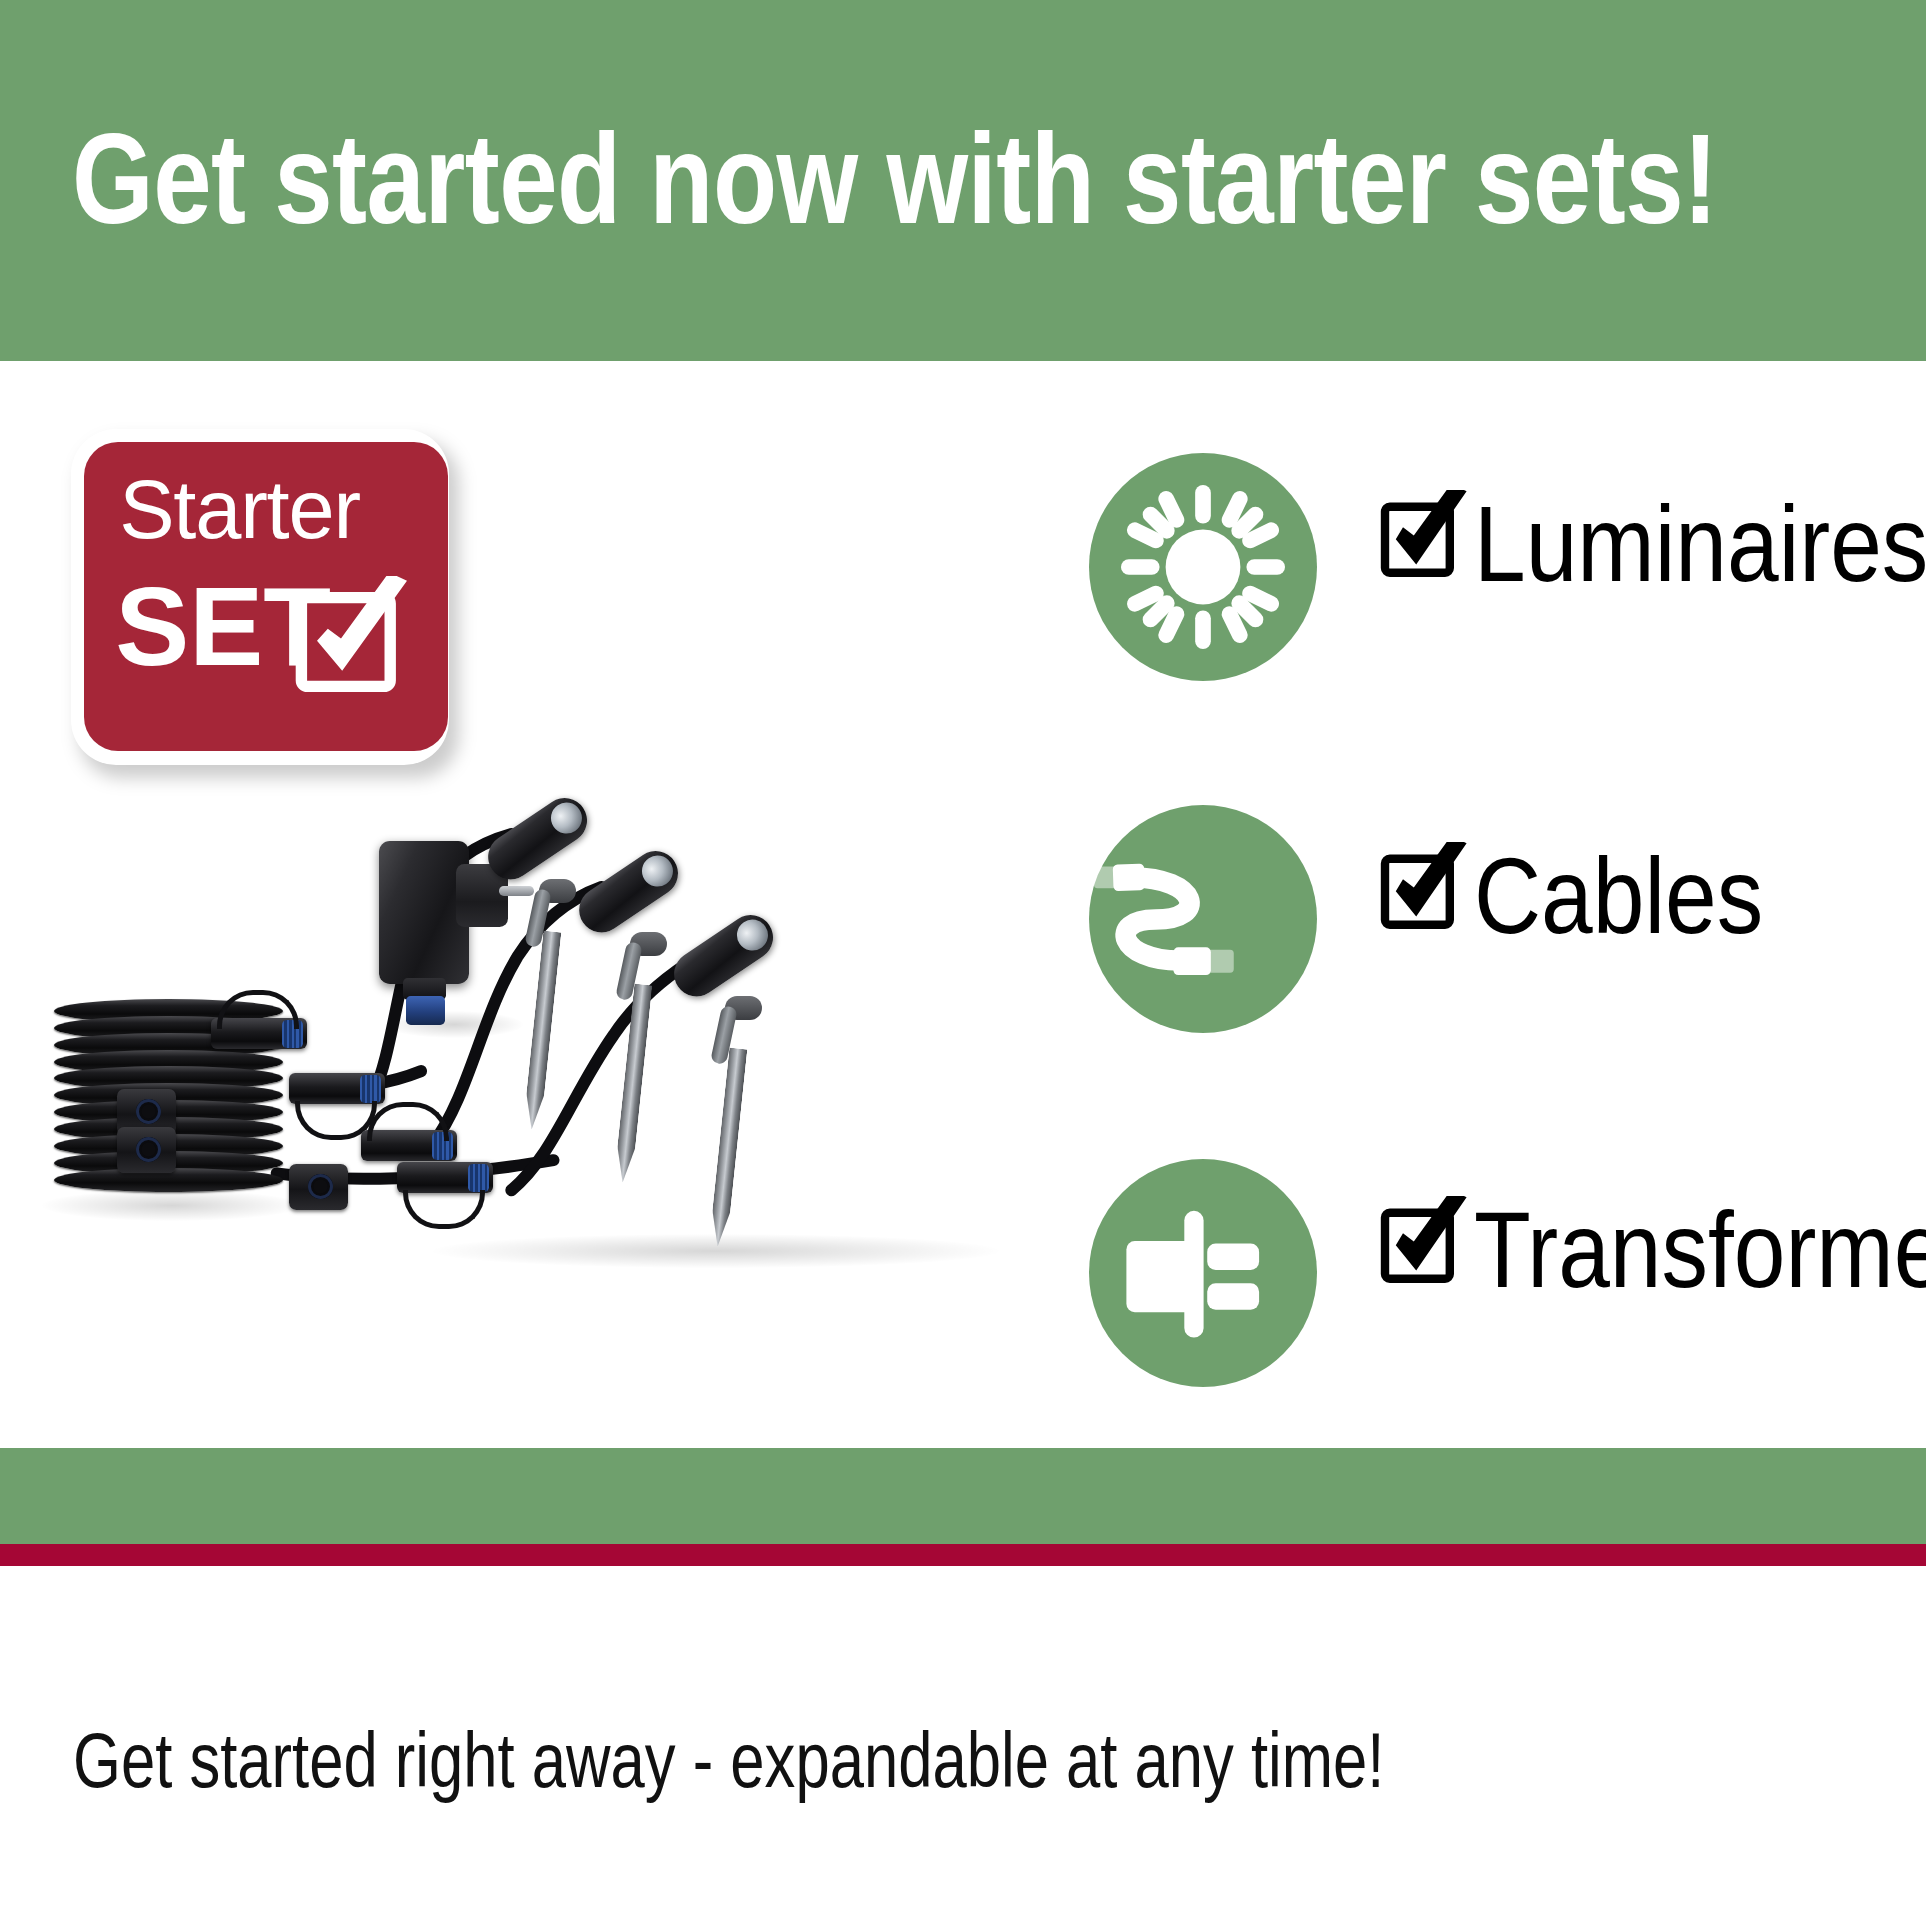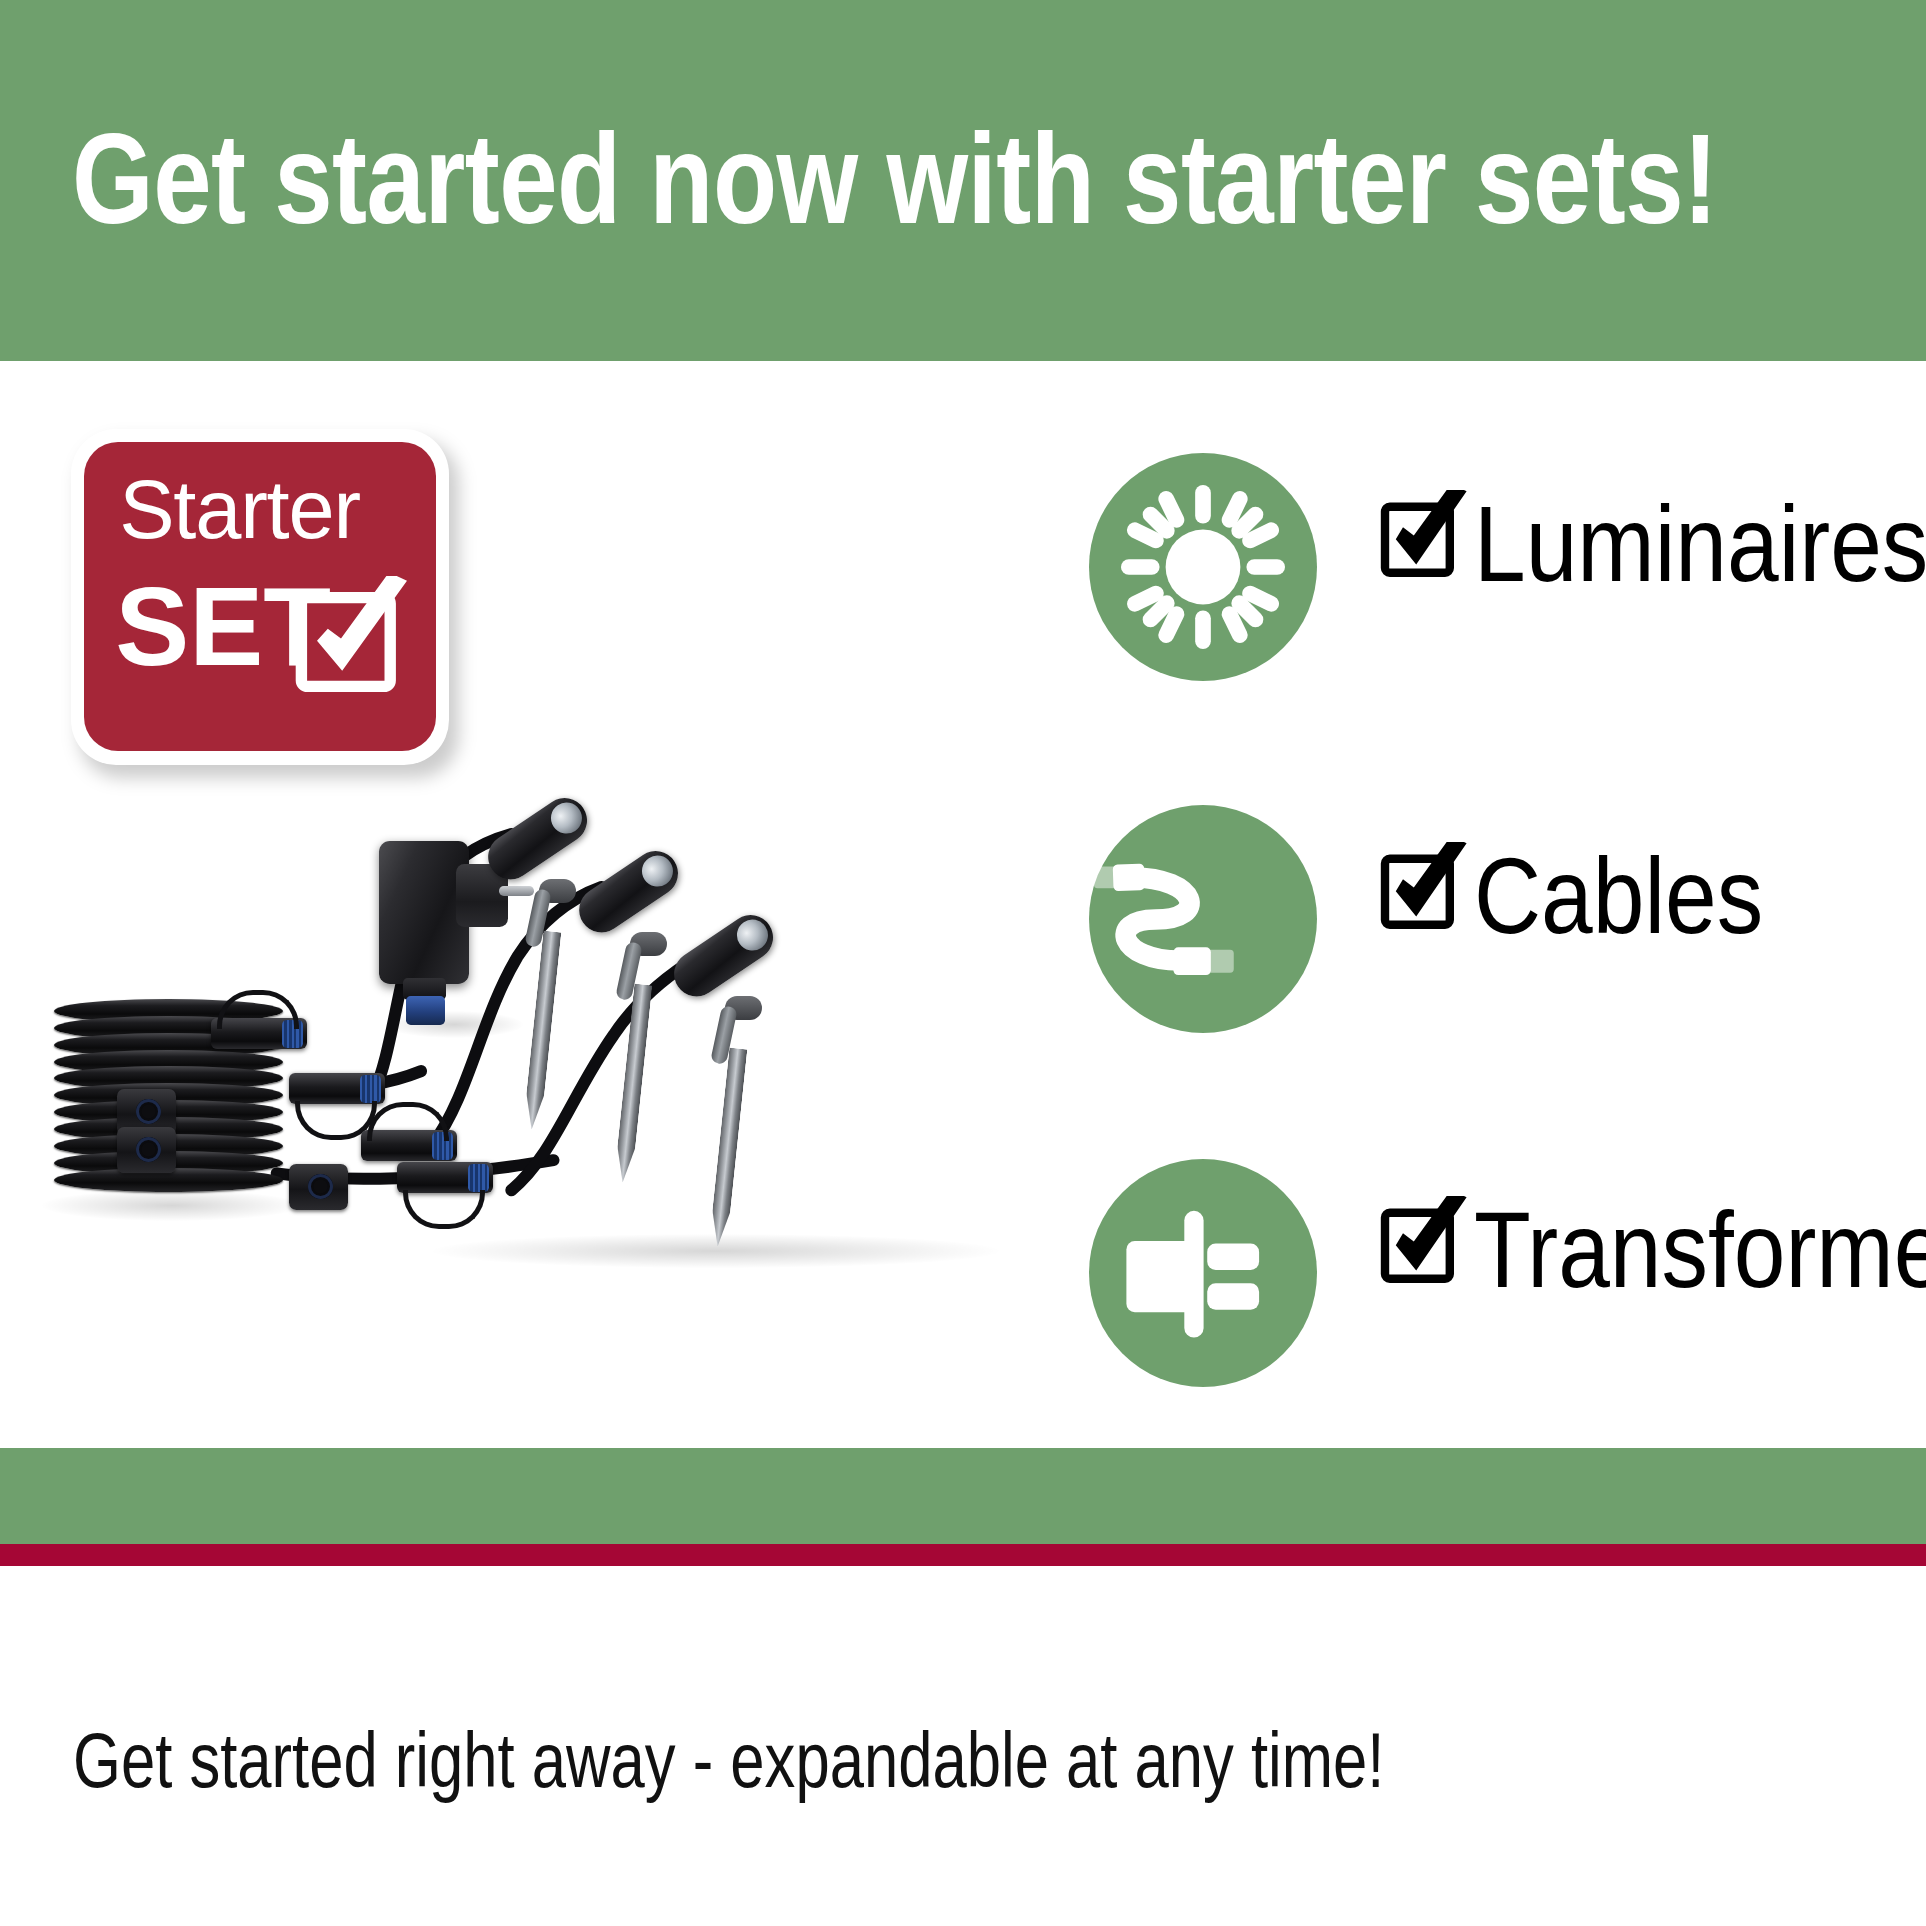--- a/index.html
+++ b/index.html
@@ -52,20 +52,21 @@
     filter:blur(8.4px);
   }
   .badge-outer{
     position:absolute;left:0;top:0;width:378px;height:336px;
     border-radius:45px;background:#ffffff;
   }
   .badge-inner{
     position:absolute;left:13.2px;top:13.2px;width:352px;height:309px;
     border-radius:34px;background:#a52638;
     overflow:hidden;
+    padding-left:12px;
   }
   .badge-starter{
     position:absolute;left:35px;top:23px;
     color:#ffffff;font-size:83px;line-height:90px;font-weight:normal;
     letter-spacing:-1.2px;white-space:nowrap;
   }
   .badge-set{
     position:absolute;left:31px;top:125px;
     color:#ffffff;font-size:111px;line-height:120px;font-weight:bold;
     letter-spacing:0px;white-space:nowrap;

